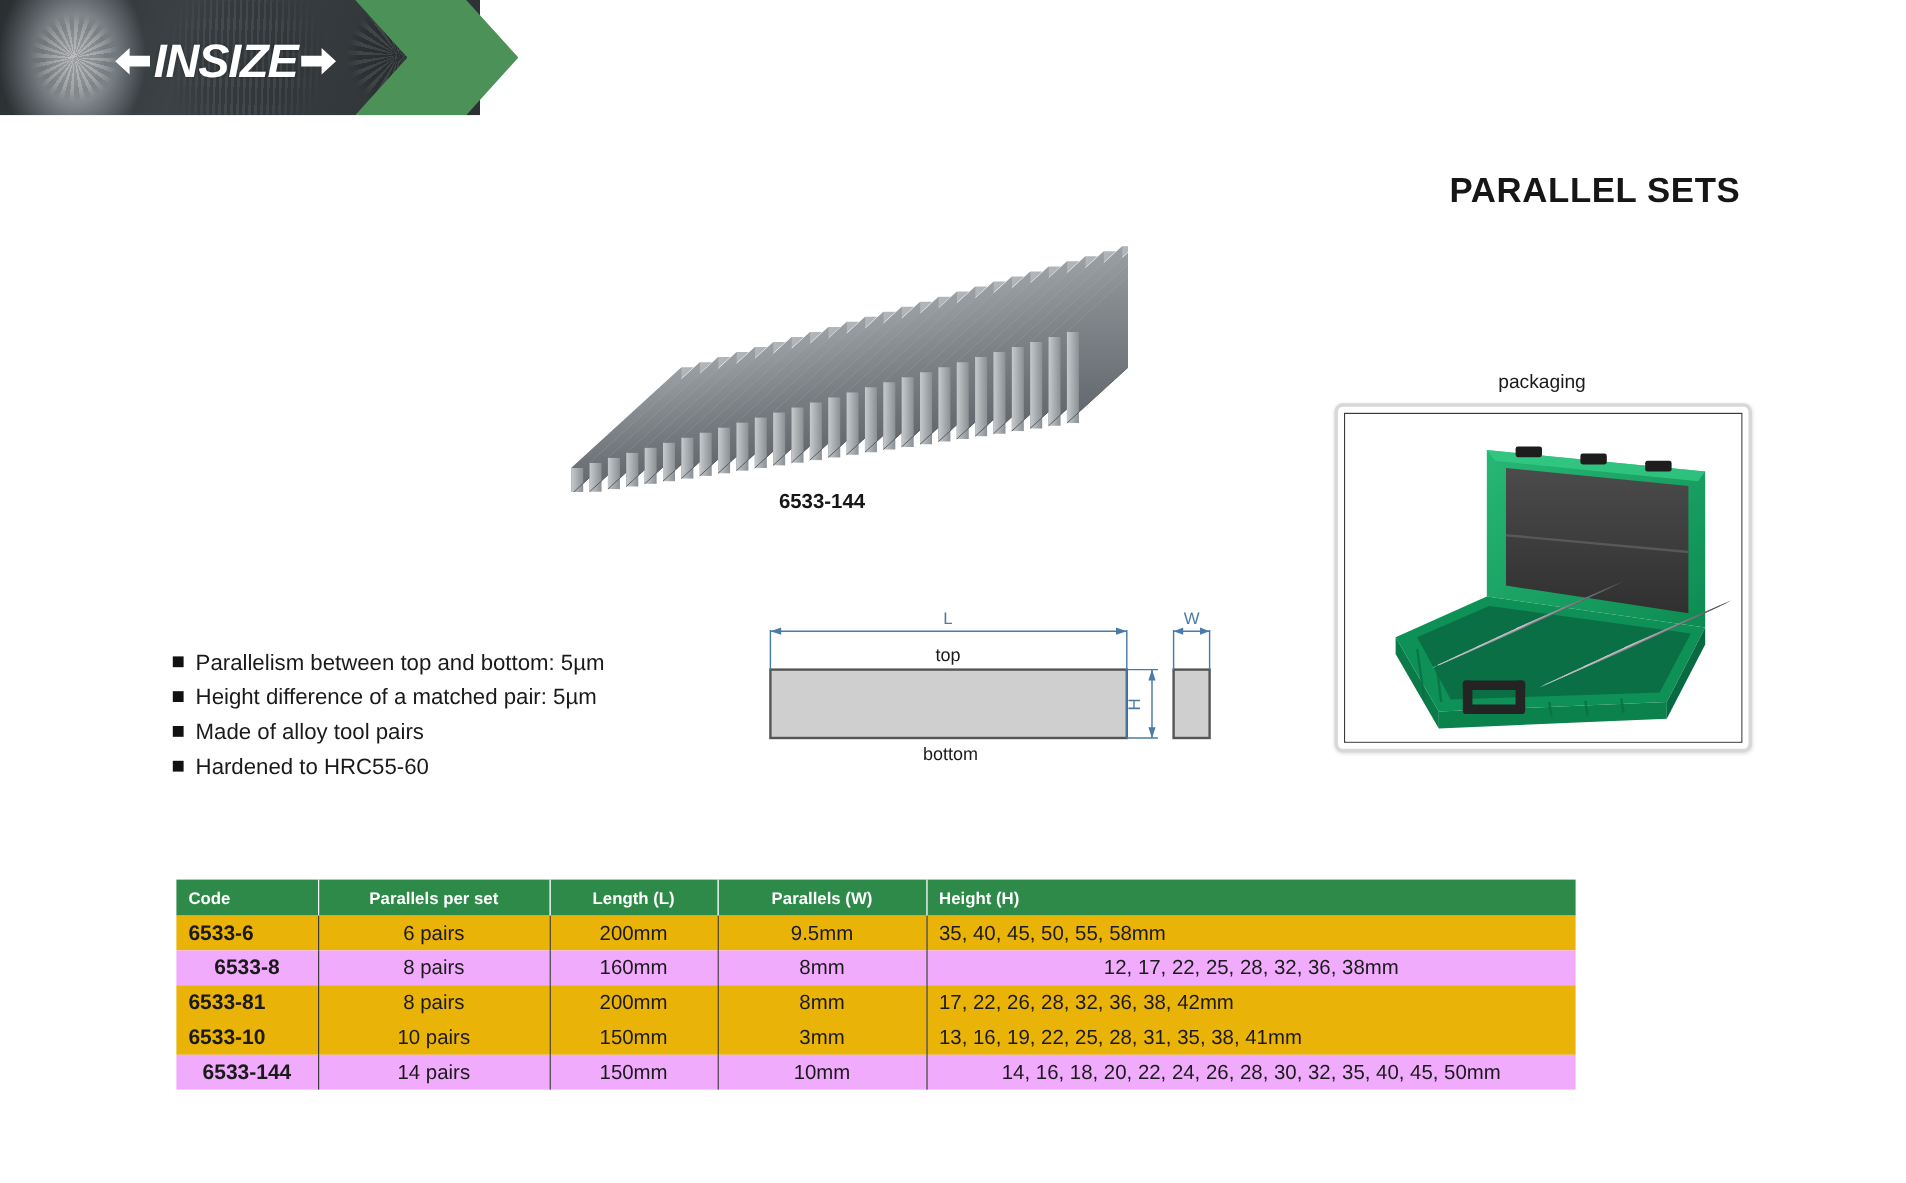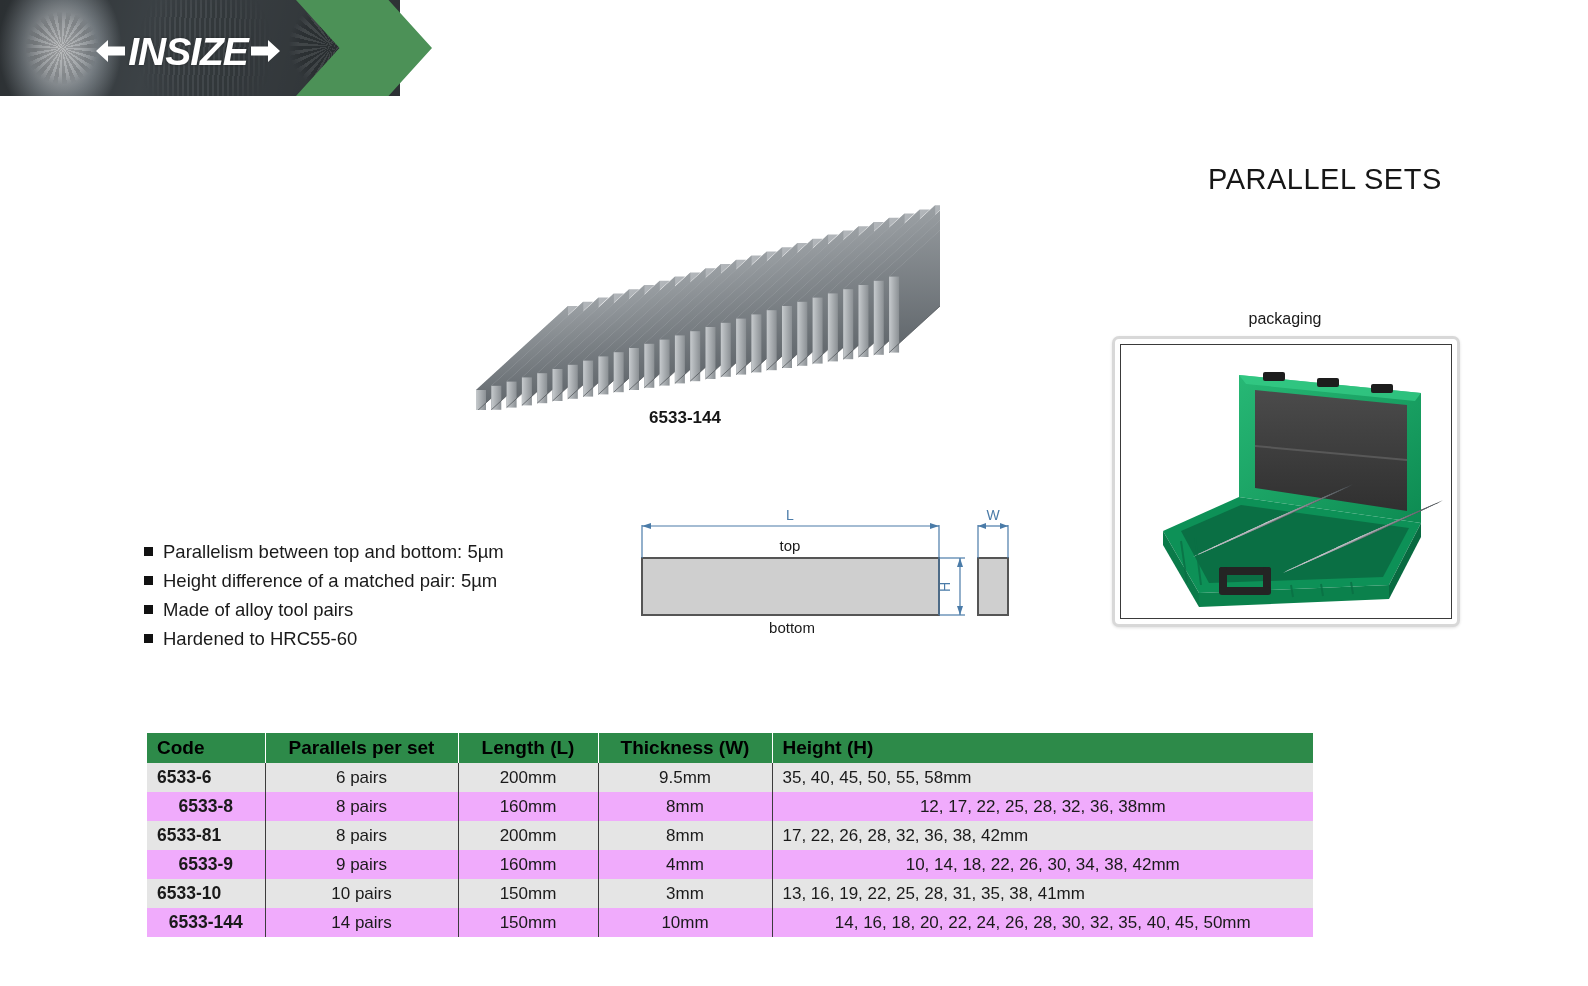--- a/index.html
+++ b/index.html
@@ -83,22 +83,22 @@
     font-size: 39px;
     letter-spacing: -1px;
     line-height: 1;
     text-shadow: 0 0 3px rgba(0,0,0,0.35);
   }
   .logo-arrow { flex: 0 0 auto; }
 
   
   #page-title {
     position: absolute; left: 1208px; top: 143px;
-    font-size: 29px; font-weight: normal; color: #161616;
-    letter-spacing: 0.5px; white-space: nowrap; margin-top: 20px;
+    font-size: 29px; font-weight: bold; color: #161616;
+    letter-spacing: 0.5px; white-space: nowrap;
   }
 
   
   #product-photo {
     position: absolute; left: 430px; top: 160px;
     width: 510px; height: 250px;
   }
   #product-photo svg { display: block; }
   #product-caption {
     position: absolute; left: 430px; top: 408px;
@@ -157,23 +157,23 @@
 
   
   #spec-table {
     position: absolute; left: 147px; top: 733px;
     width: 1166px;
     border-collapse: collapse;
     font-size: 17px;
   }
   #spec-table th {
     background: #2d8a49;
-    color: #000000;
+    color: #ffffff;
     font-weight: bold;
-    font-size: 19px;
+    font-size: 14px;
     height: 30px;
     padding: 0 10px;
     border-right: 1px solid #ffffff;
     white-space: nowrap;
   }
   #spec-table th:last-child { border-right: none; }
   #spec-table th.th-code { text-align: left; }
   #spec-table th.th-ctr  { }
   #spec-table th.th-left { text-align: left; }
   #spec-table td {
@@ -182,21 +182,21 @@
     border-right: 1px solid #3c3c3c;
     color: #1a1a1a;
     white-space: nowrap;
   }
   #spec-table td:last-child { border-right: none; }
   #spec-table td.cell-code {
     text-align: left; font-weight: bold; font-size: 17.5px;
   }
   #spec-table td.cell-ctr { text-align: center; }
   #spec-table td.cell-left { text-align: left; }
-  #spec-table tbody tr.odd  td { background: #e5e5e5; }
+  #spec-table tbody tr.odd  td { background: #eab308; }
   #spec-table tbody tr.even td { background: #f0abfc; text-align: center; }
 </style>
 </head>
 <body>
 
 <div id="page">
 
   <div id="header">
     <div id="header-photo">
       <div class="mach-layer mach-a"></div>
@@ -518,21 +518,21 @@
       </svg>
     </div>
   </div>
 
   <table id="spec-table">
     <thead>
       <tr>
         <th class="th-code" style="width:118px">Code</th>
         <th class="th-ctr" style="width:193px">Parallels per set</th>
         <th class="th-ctr" style="width:140px">Length (L)</th>
-        <th class="th-ctr" style="width:174px">Thickness (W)</th>
+        <th class="th-ctr" style="width:174px">Parallels (W)</th>
         <th class="th-left">Height (H)</th>
       </tr>
     </thead>
     <tbody id="table-body">
         <tr class="odd">
           <td class="cell-code">6533-6</td>
           <td class="cell-ctr">6 pairs</td>
           <td class="cell-ctr">200mm</td>
           <td class="cell-ctr">9.5mm</td>
           <td class="cell-left">35, 40, 45, 50, 55, 58mm</td>
@@ -544,27 +544,20 @@
           <td class="cell-ctr">8mm</td>
           <td class="cell-left">12, 17, 22, 25, 28, 32, 36, 38mm</td>
         </tr>
         <tr class="odd">
           <td class="cell-code">6533-81</td>
           <td class="cell-ctr">8 pairs</td>
           <td class="cell-ctr">200mm</td>
           <td class="cell-ctr">8mm</td>
           <td class="cell-left">17, 22, 26, 28, 32, 36, 38, 42mm</td>
         </tr>
-        <tr class="even">
-          <td class="cell-code">6533-9</td>
-          <td class="cell-ctr">9 pairs</td>
-          <td class="cell-ctr">160mm</td>
-          <td class="cell-ctr">4mm</td>
-          <td class="cell-left">10, 14, 18, 22, 26, 30, 34, 38, 42mm</td>
-        </tr>
         <tr class="odd">
           <td class="cell-code">6533-10</td>
           <td class="cell-ctr">10 pairs</td>
           <td class="cell-ctr">150mm</td>
           <td class="cell-ctr">3mm</td>
           <td class="cell-left">13, 16, 19, 22, 25, 28, 31, 35, 38, 41mm</td>
         </tr>
         <tr class="even">
           <td class="cell-code">6533-144</td>
           <td class="cell-ctr">14 pairs</td>

